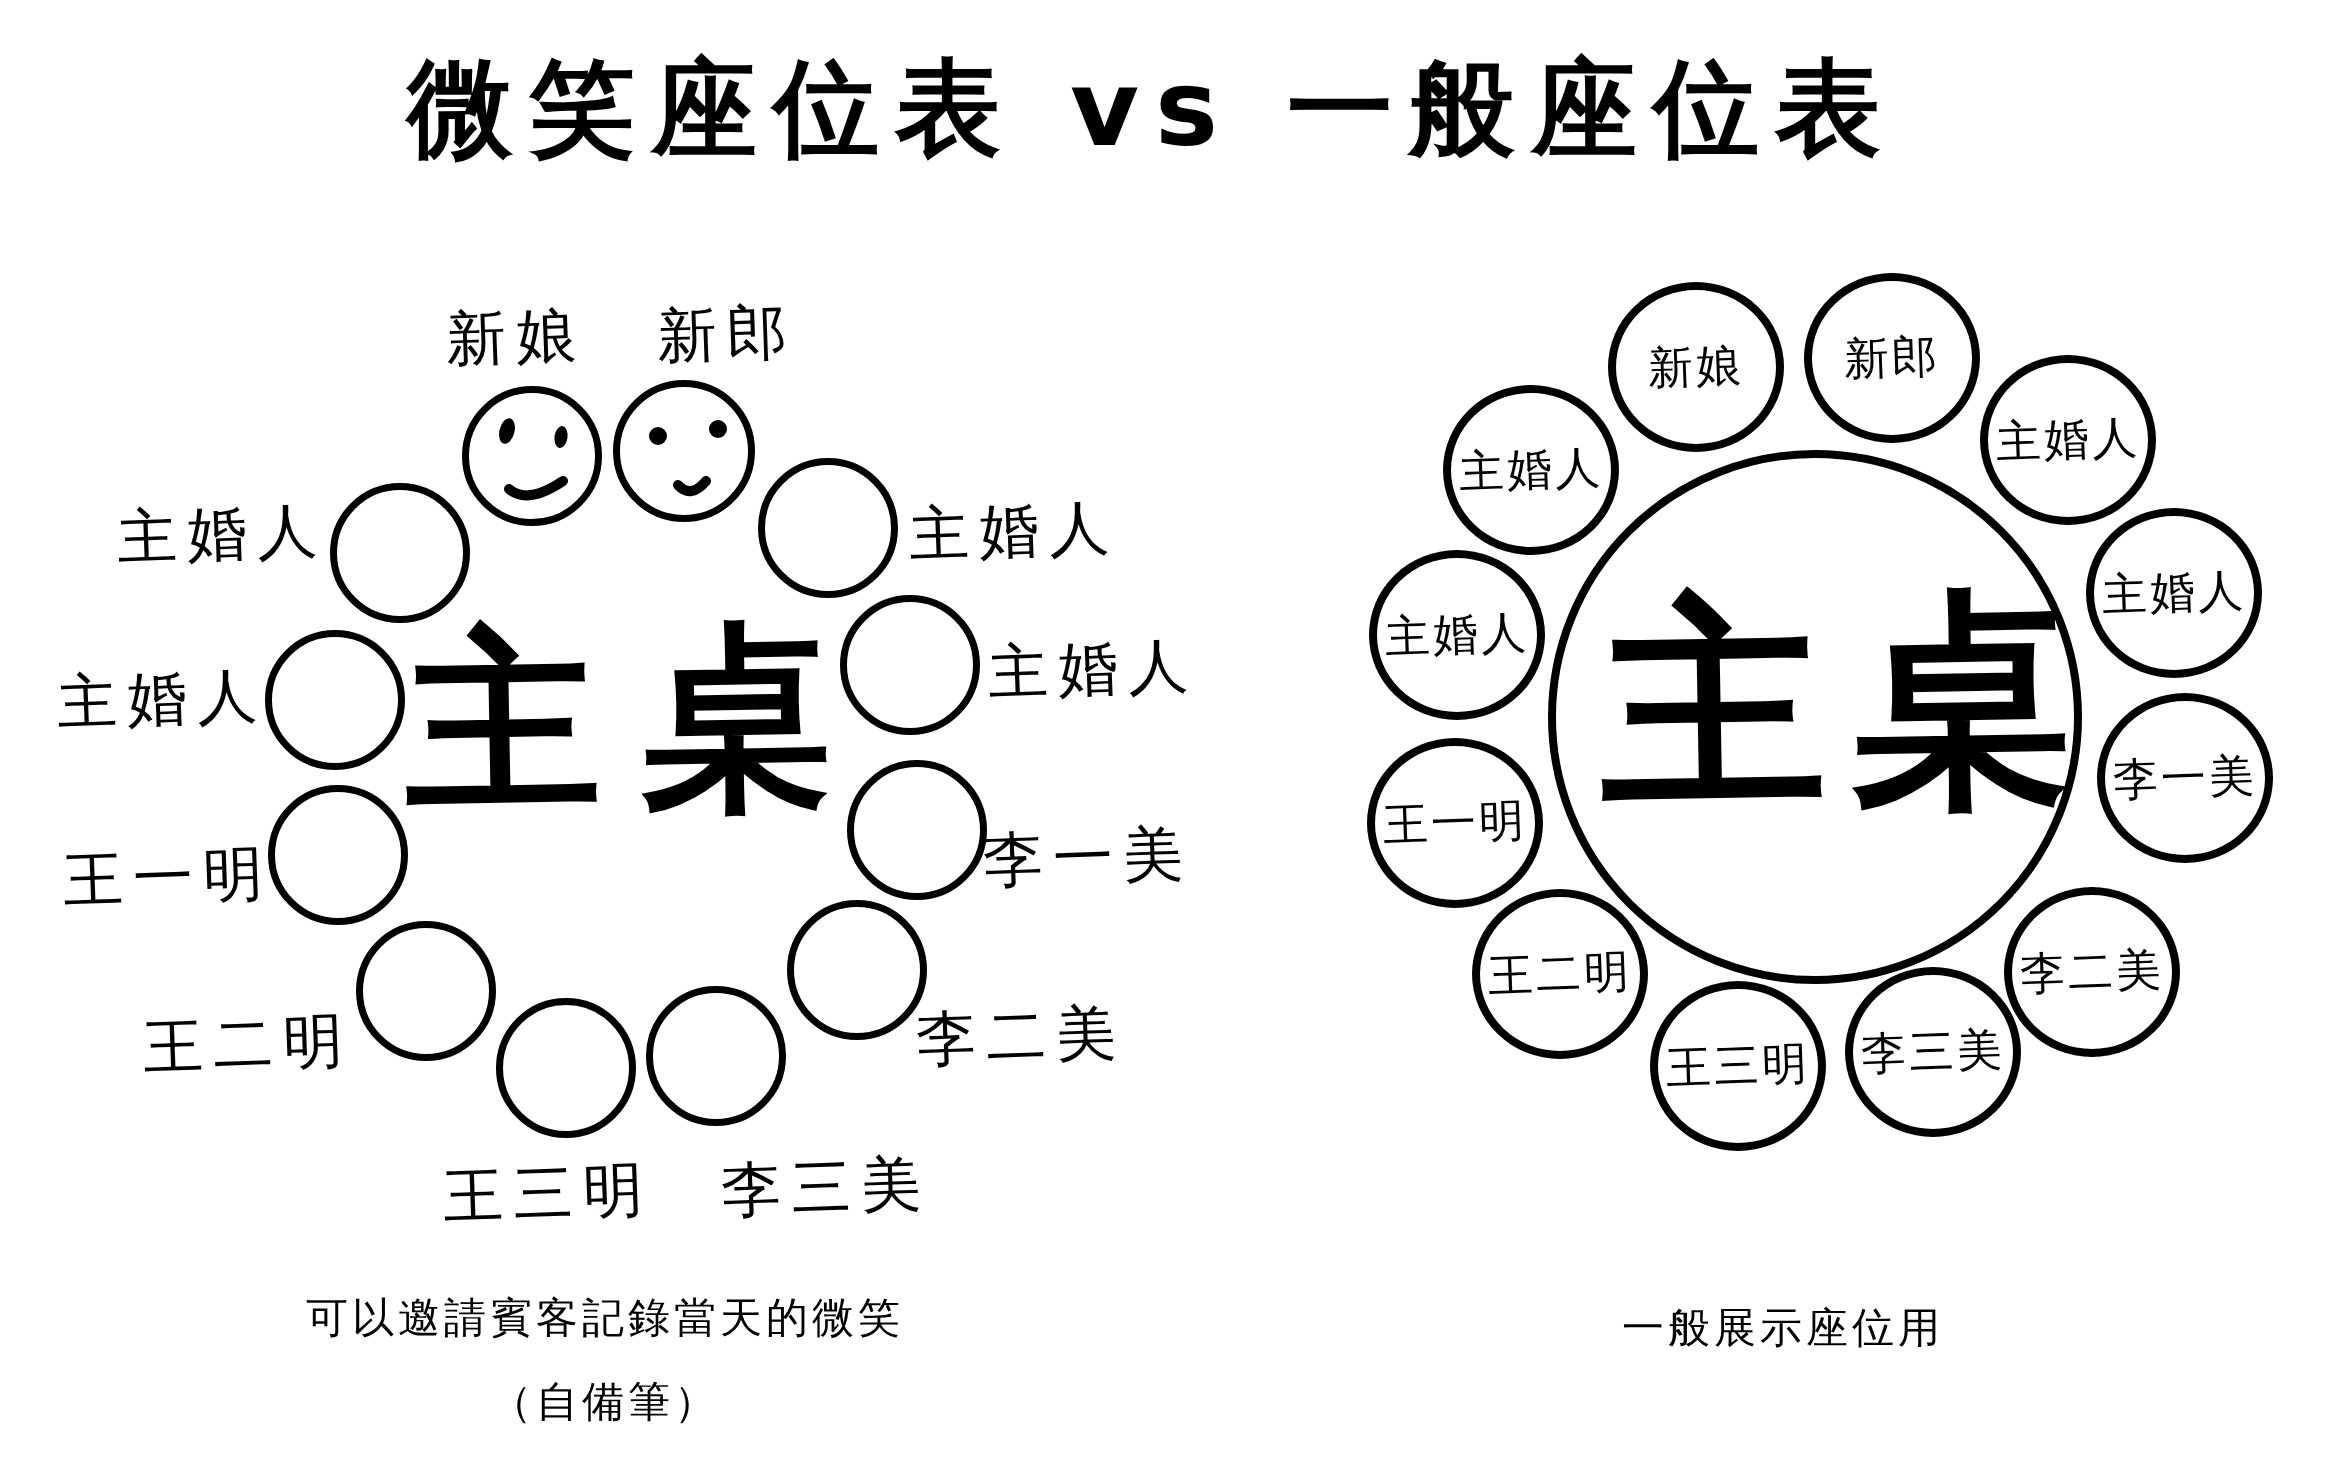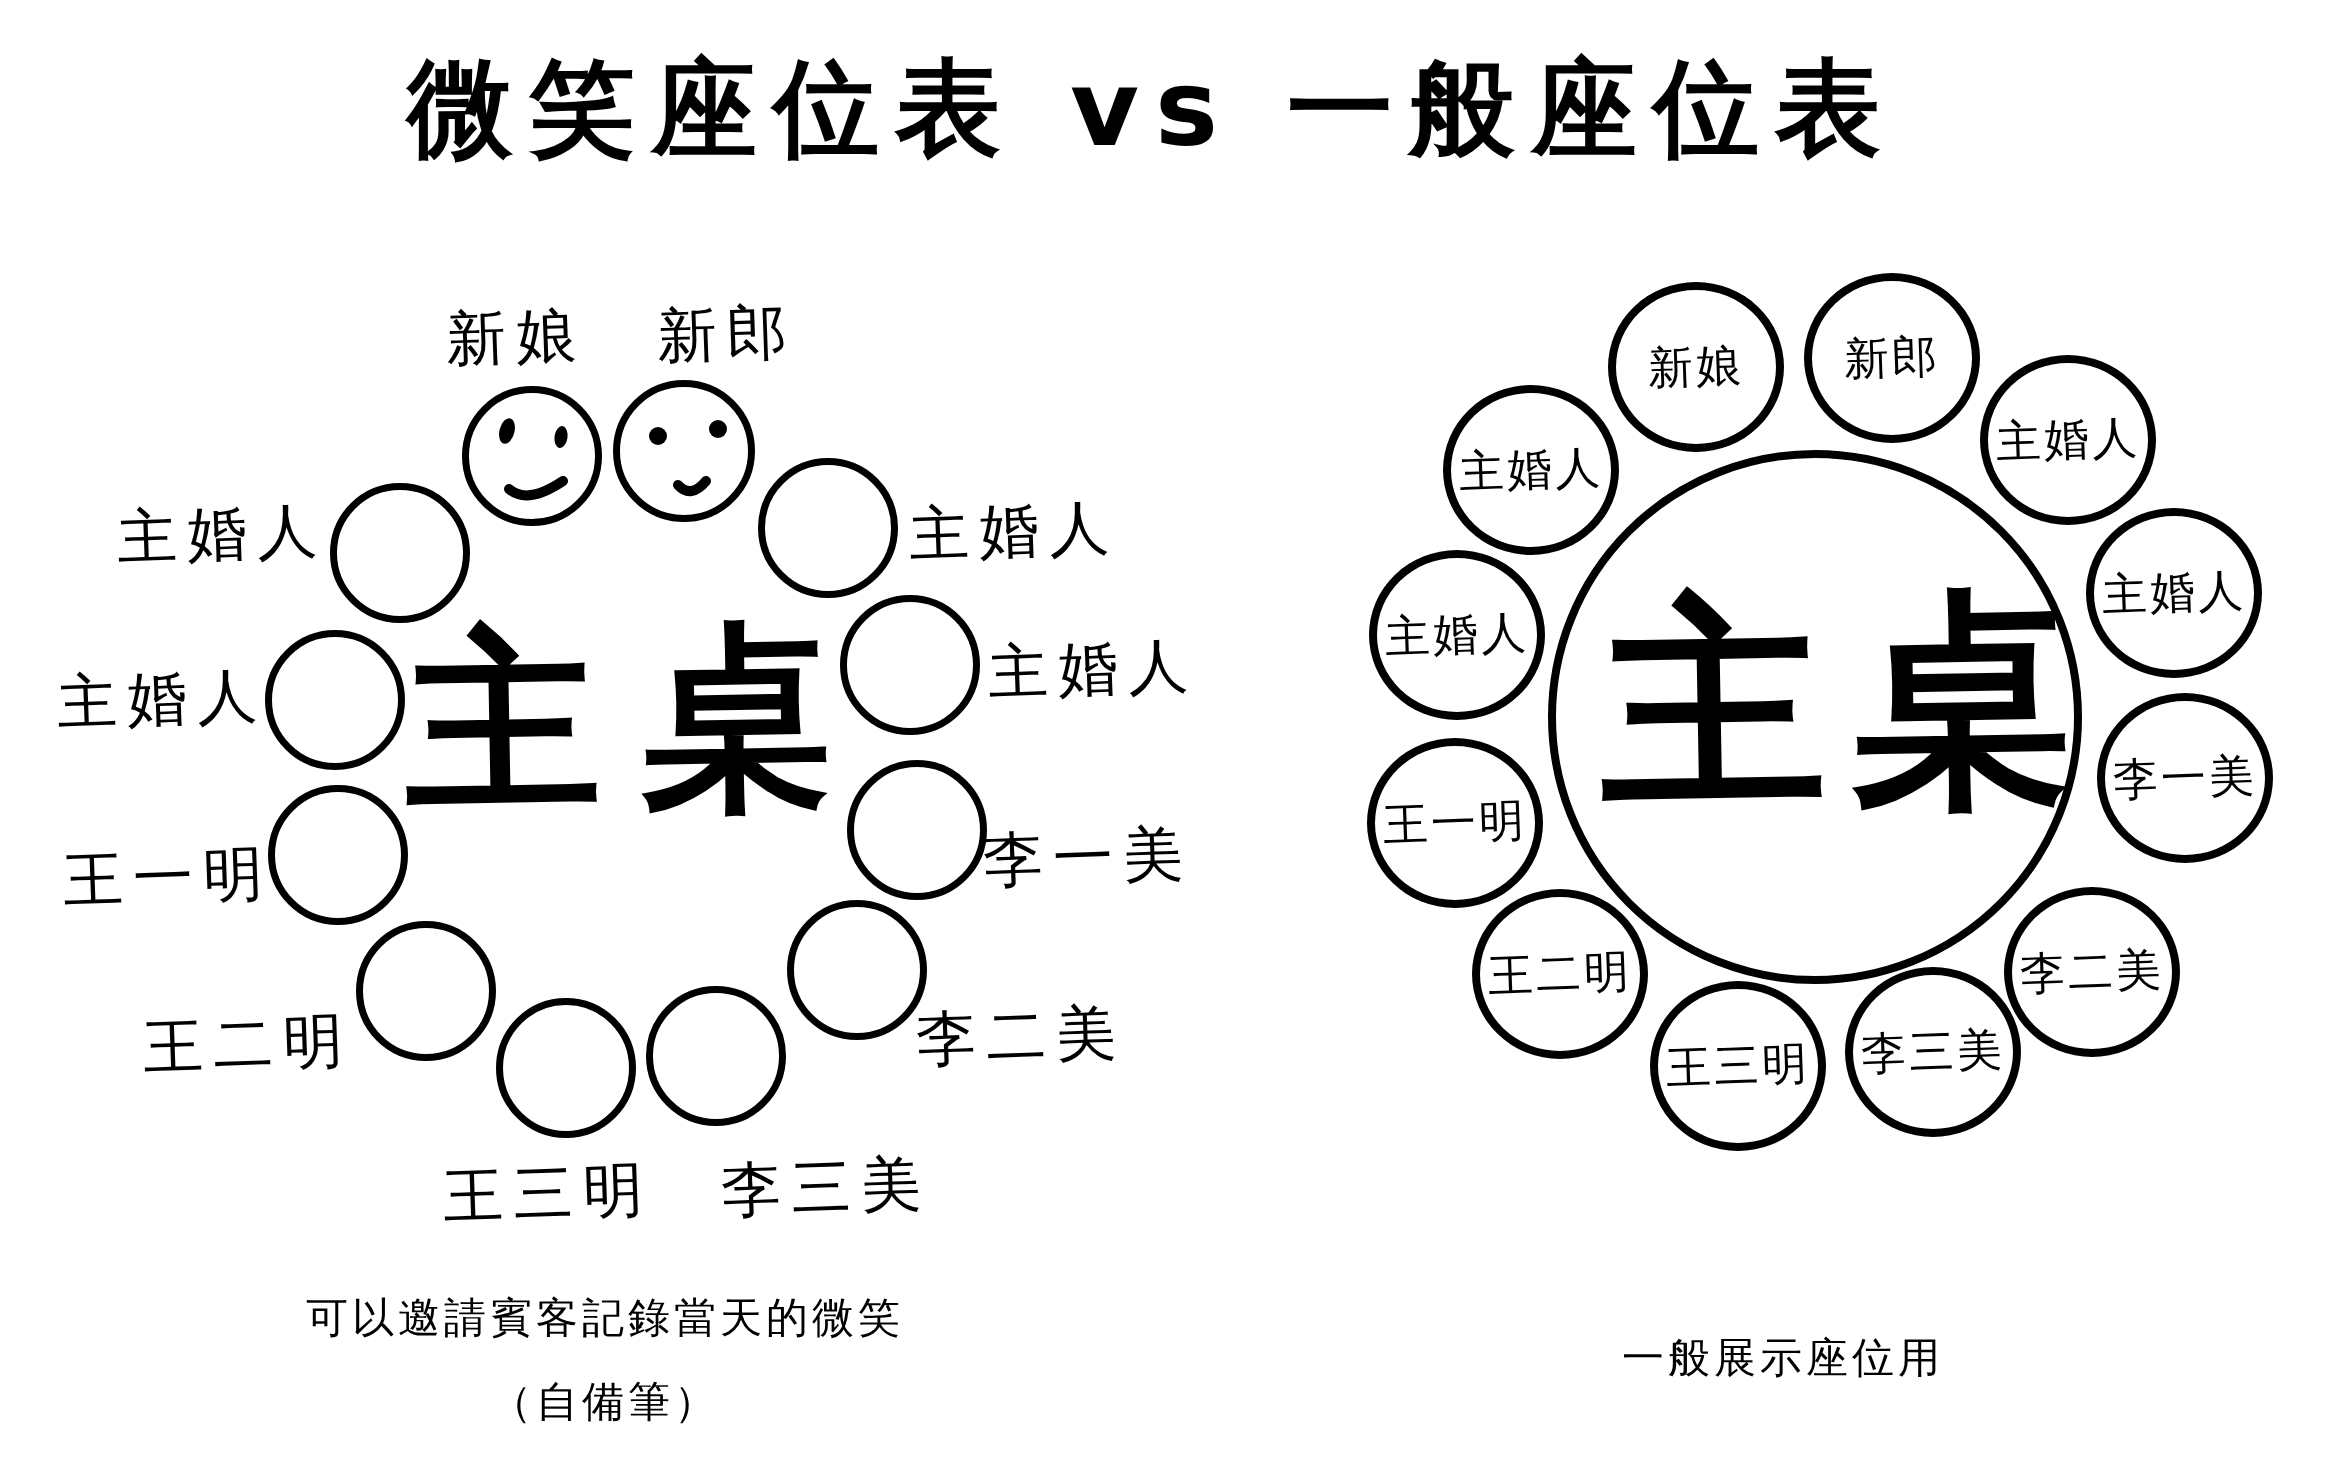--- a/index.html
+++ b/index.html
@@ -199,16 +199,16 @@
     <div class="seat-r" style="left:1367px; top:738px;">
       <span class="hw-name">王一明</span>
     </div>
     <div class="seat-r" style="left:1369px; top:550px;">
       <span class="hw-name">主婚人</span>
     </div>
     <div class="seat-r" style="left:1443px; top:385px;">
       <span class="hw-name">主婚人</span>
     </div>
 
-    <div class="caption" style="left:1783px; top:1358px;">一般展示座位用</div>
+    <div class="caption" style="left:1783px; top:1328px;">一般展示座位用</div>
   </div>
 
 </div>
 
 </body></html>

